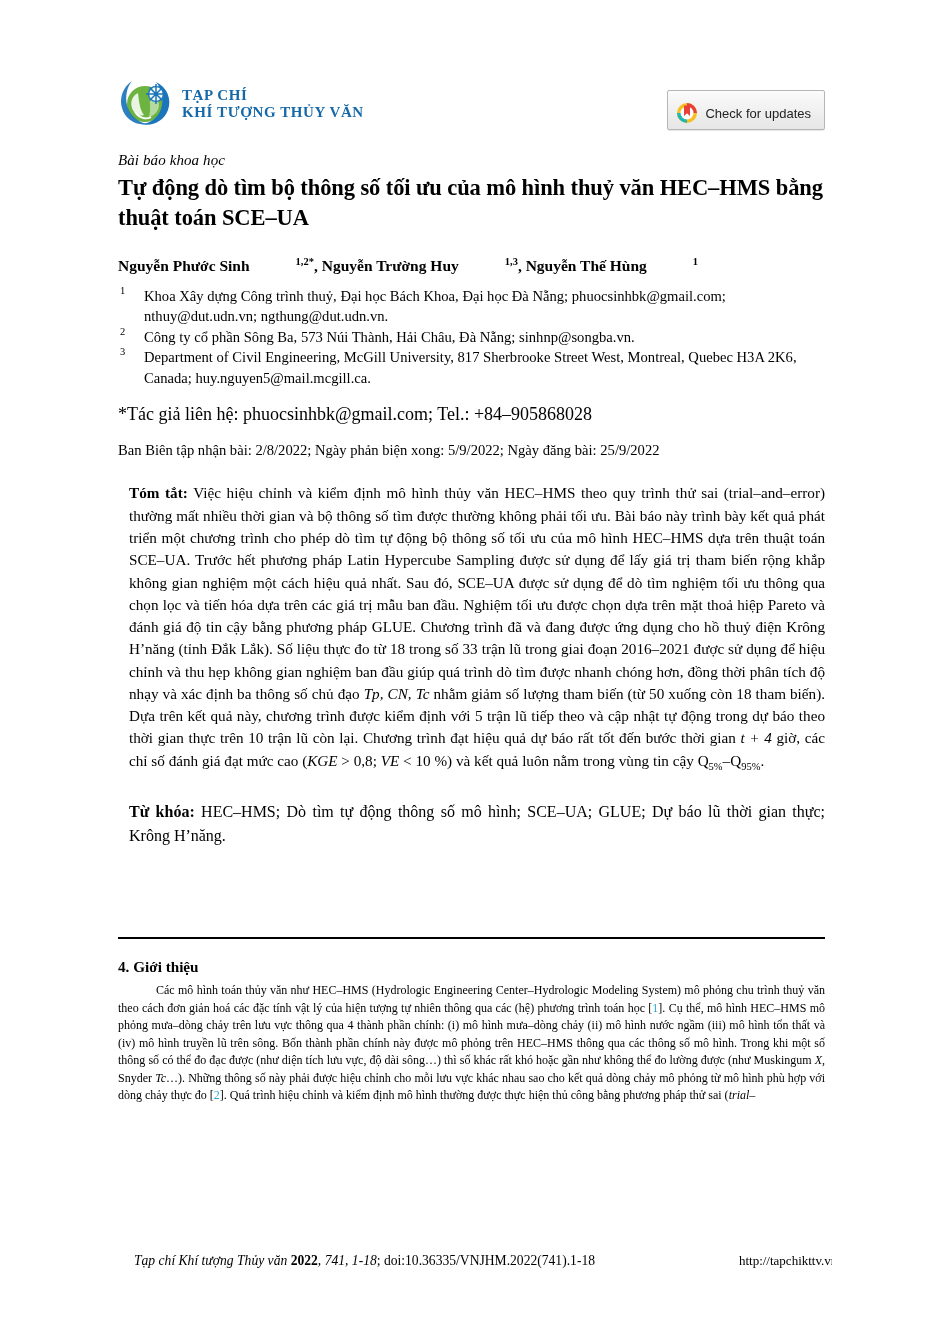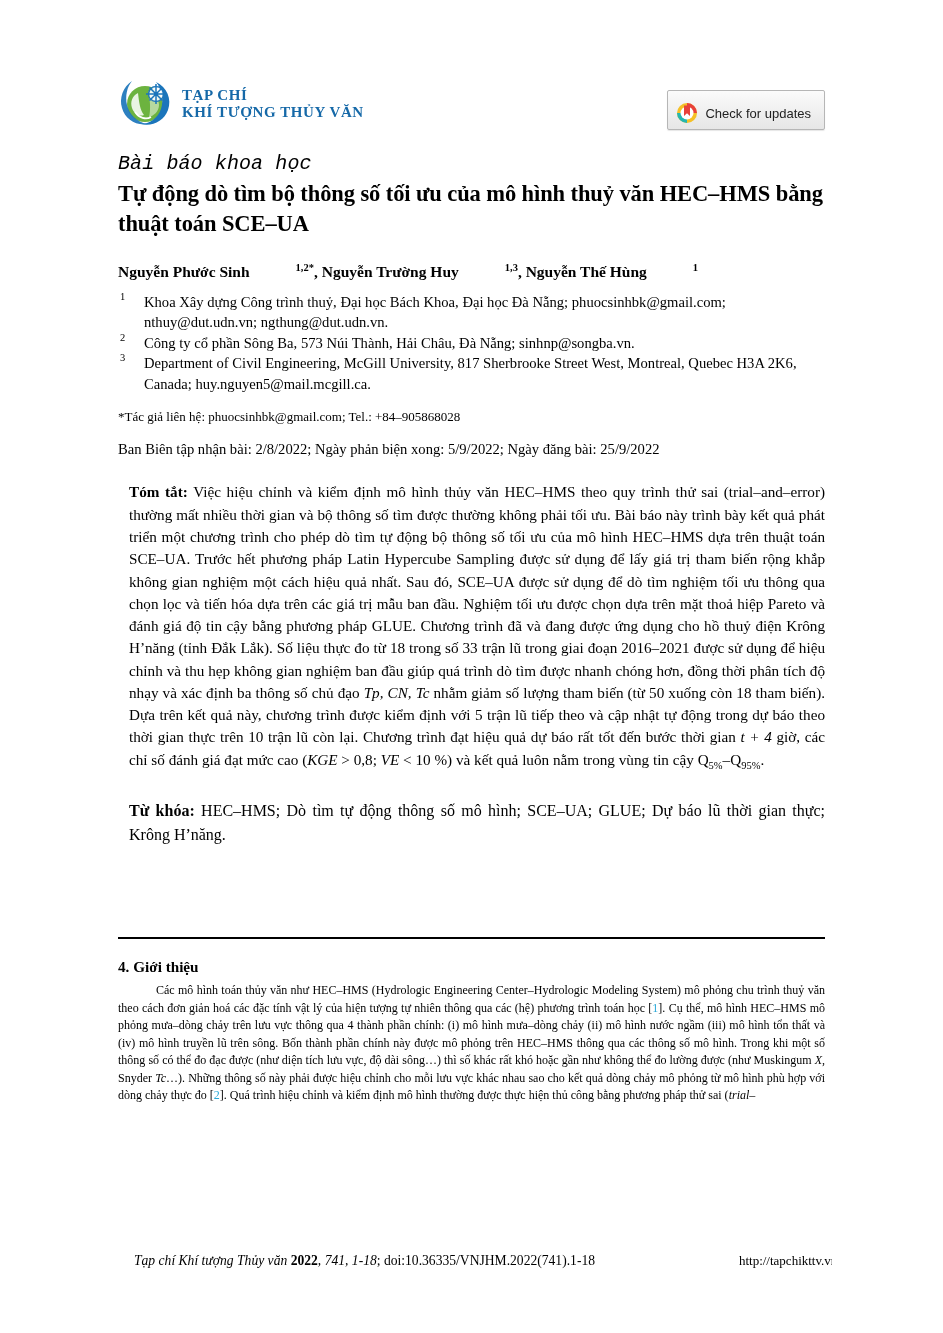--- a/index.html
+++ b/index.html
@@ -81,24 +81,23 @@
   
   .doc {
     position: absolute;
     left: 118px;
     top: 152px;
     width: 707px;
   }
 
   .article-type {
     font-style: italic;
-    font-size: 20px;
+    font-size: 15px;
     margin: 0 0 4px 0;
     letter-spacing: 0.1px;
-    font-family: Liberation Mono, monospace;
   }
 
   .title {
     font-size: 22.5px;
     font-weight: 700;
     line-height: 1.33;
     margin: 4px 0 0 0;
     letter-spacing: -0.1px;
   }
 
@@ -121,21 +120,21 @@
     margin: 0;
   }
   .affil .marker {
     position: absolute;
     left: 2px;
     top: -2px;
     font-size: 10.5px;
   }
 
   .contact {
-    font-size: 13px;
+    font-size: 18px;
     margin: 14px 0 0 0;
     line-height: 1.4;
   }
   .dates {
     font-size: 14.6px;
     margin: 13px 0 0 0;
     line-height: 1.4;
   }
 
   

